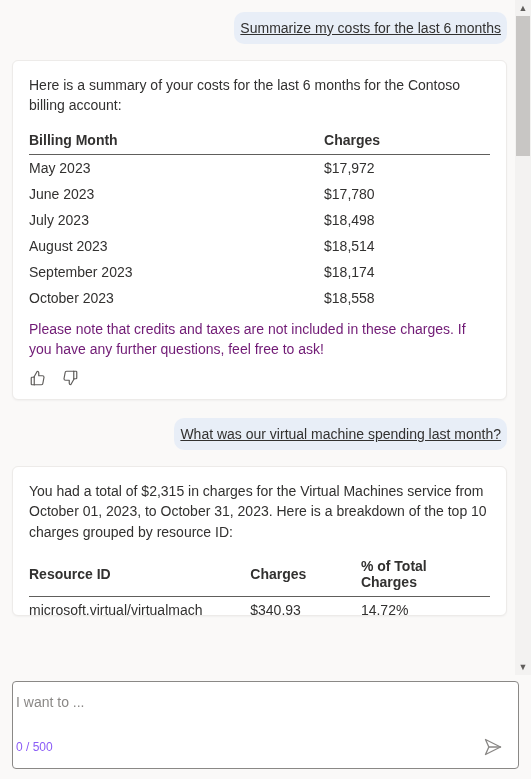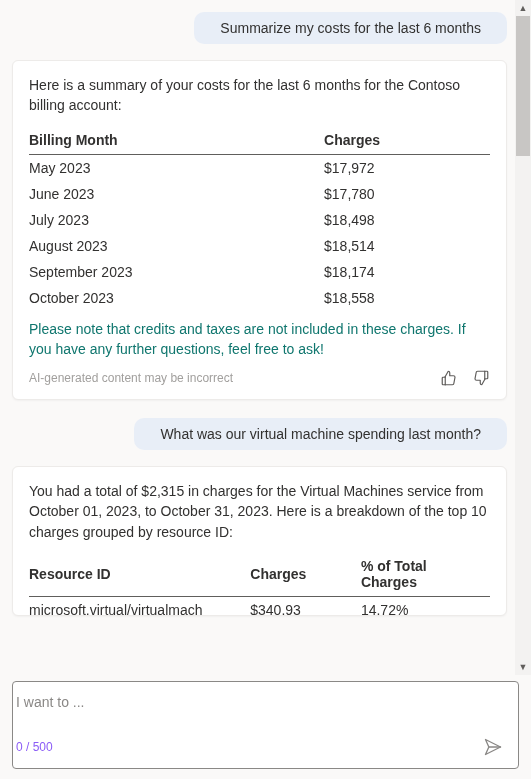--- a/index.html
+++ b/index.html
@@ -60,43 +60,44 @@
     padding-right: 12px;
   }
   .user-msg-row {
     display: flex;
     justify-content: flex-end;
     margin: 6px 0 16px 0;
   }
   .user-msg {
     background: #e8eef7;
     border-radius: 10px;
-    padding: 8px 26px;
+    padding: 8px 6px;
     color: #323130;
     max-width: 90%;
     font-size: 14px;
+    text-decoration: underline;
   }
   .ai-card {
     background: #ffffff;
     border: 1px solid #edebe9;
     border-radius: 6px;
     box-shadow: 0 1px 2px rgba(0,0,0,0.04);
     padding: 14px 16px 12px 16px;
     margin-bottom: 18px;
   }
   .ai-text {
     font-size: 14px;
     line-height: 1.45;
     color: #323130;
     margin-bottom: 10px;
   }
   .ai-note {
     font-size: 14px;
     line-height: 1.45;
-    color: #0f766e;
+    color: #701a75;
     margin-top: 8px;
   }
   table.cost-table {
     width: 100%;
     border-collapse: collapse;
     margin-top: 2px;
     margin-bottom: 4px;
   }
   table.cost-table th {
     text-align: left;
@@ -215,21 +216,20 @@
               <td>$18,174</td>
             </tr>
             <tr>
               <td>October 2023</td>
               <td>$18,558</td>
             </tr>
           </tbody>
         </table>
         <div class="ai-note">Please note that credits and taxes are not included in these charges. If you have any further questions, feel free to ask!</div>
         <div class="card-footer">
-          <span class="disclaimer">AI-generated content may be incorrect</span>
           <div class="feedback">
             <span class="icon">
               <svg width="18" height="18" viewBox="0 0 24 24" fill="none" stroke="#605e5c" stroke-width="1.6" stroke-linecap="round" stroke-linejoin="round">
                 <path d="M7 10v11"></path>
                 <path d="M7 21H4a1 1 0 0 1-1-1v-8a1 1 0 0 1 1-1h3"></path>
                 <path d="M7 10l4-7a2 2 0 0 1 2 2v4h5a2 2 0 0 1 2 2l-1.5 8a2 2 0 0 1-2 2H7"></path>
               </svg>
             </span>
             <span class="icon">
               <svg width="18" height="18" viewBox="0 0 24 24" fill="none" stroke="#605e5c" stroke-width="1.6" stroke-linecap="round" stroke-linejoin="round">

